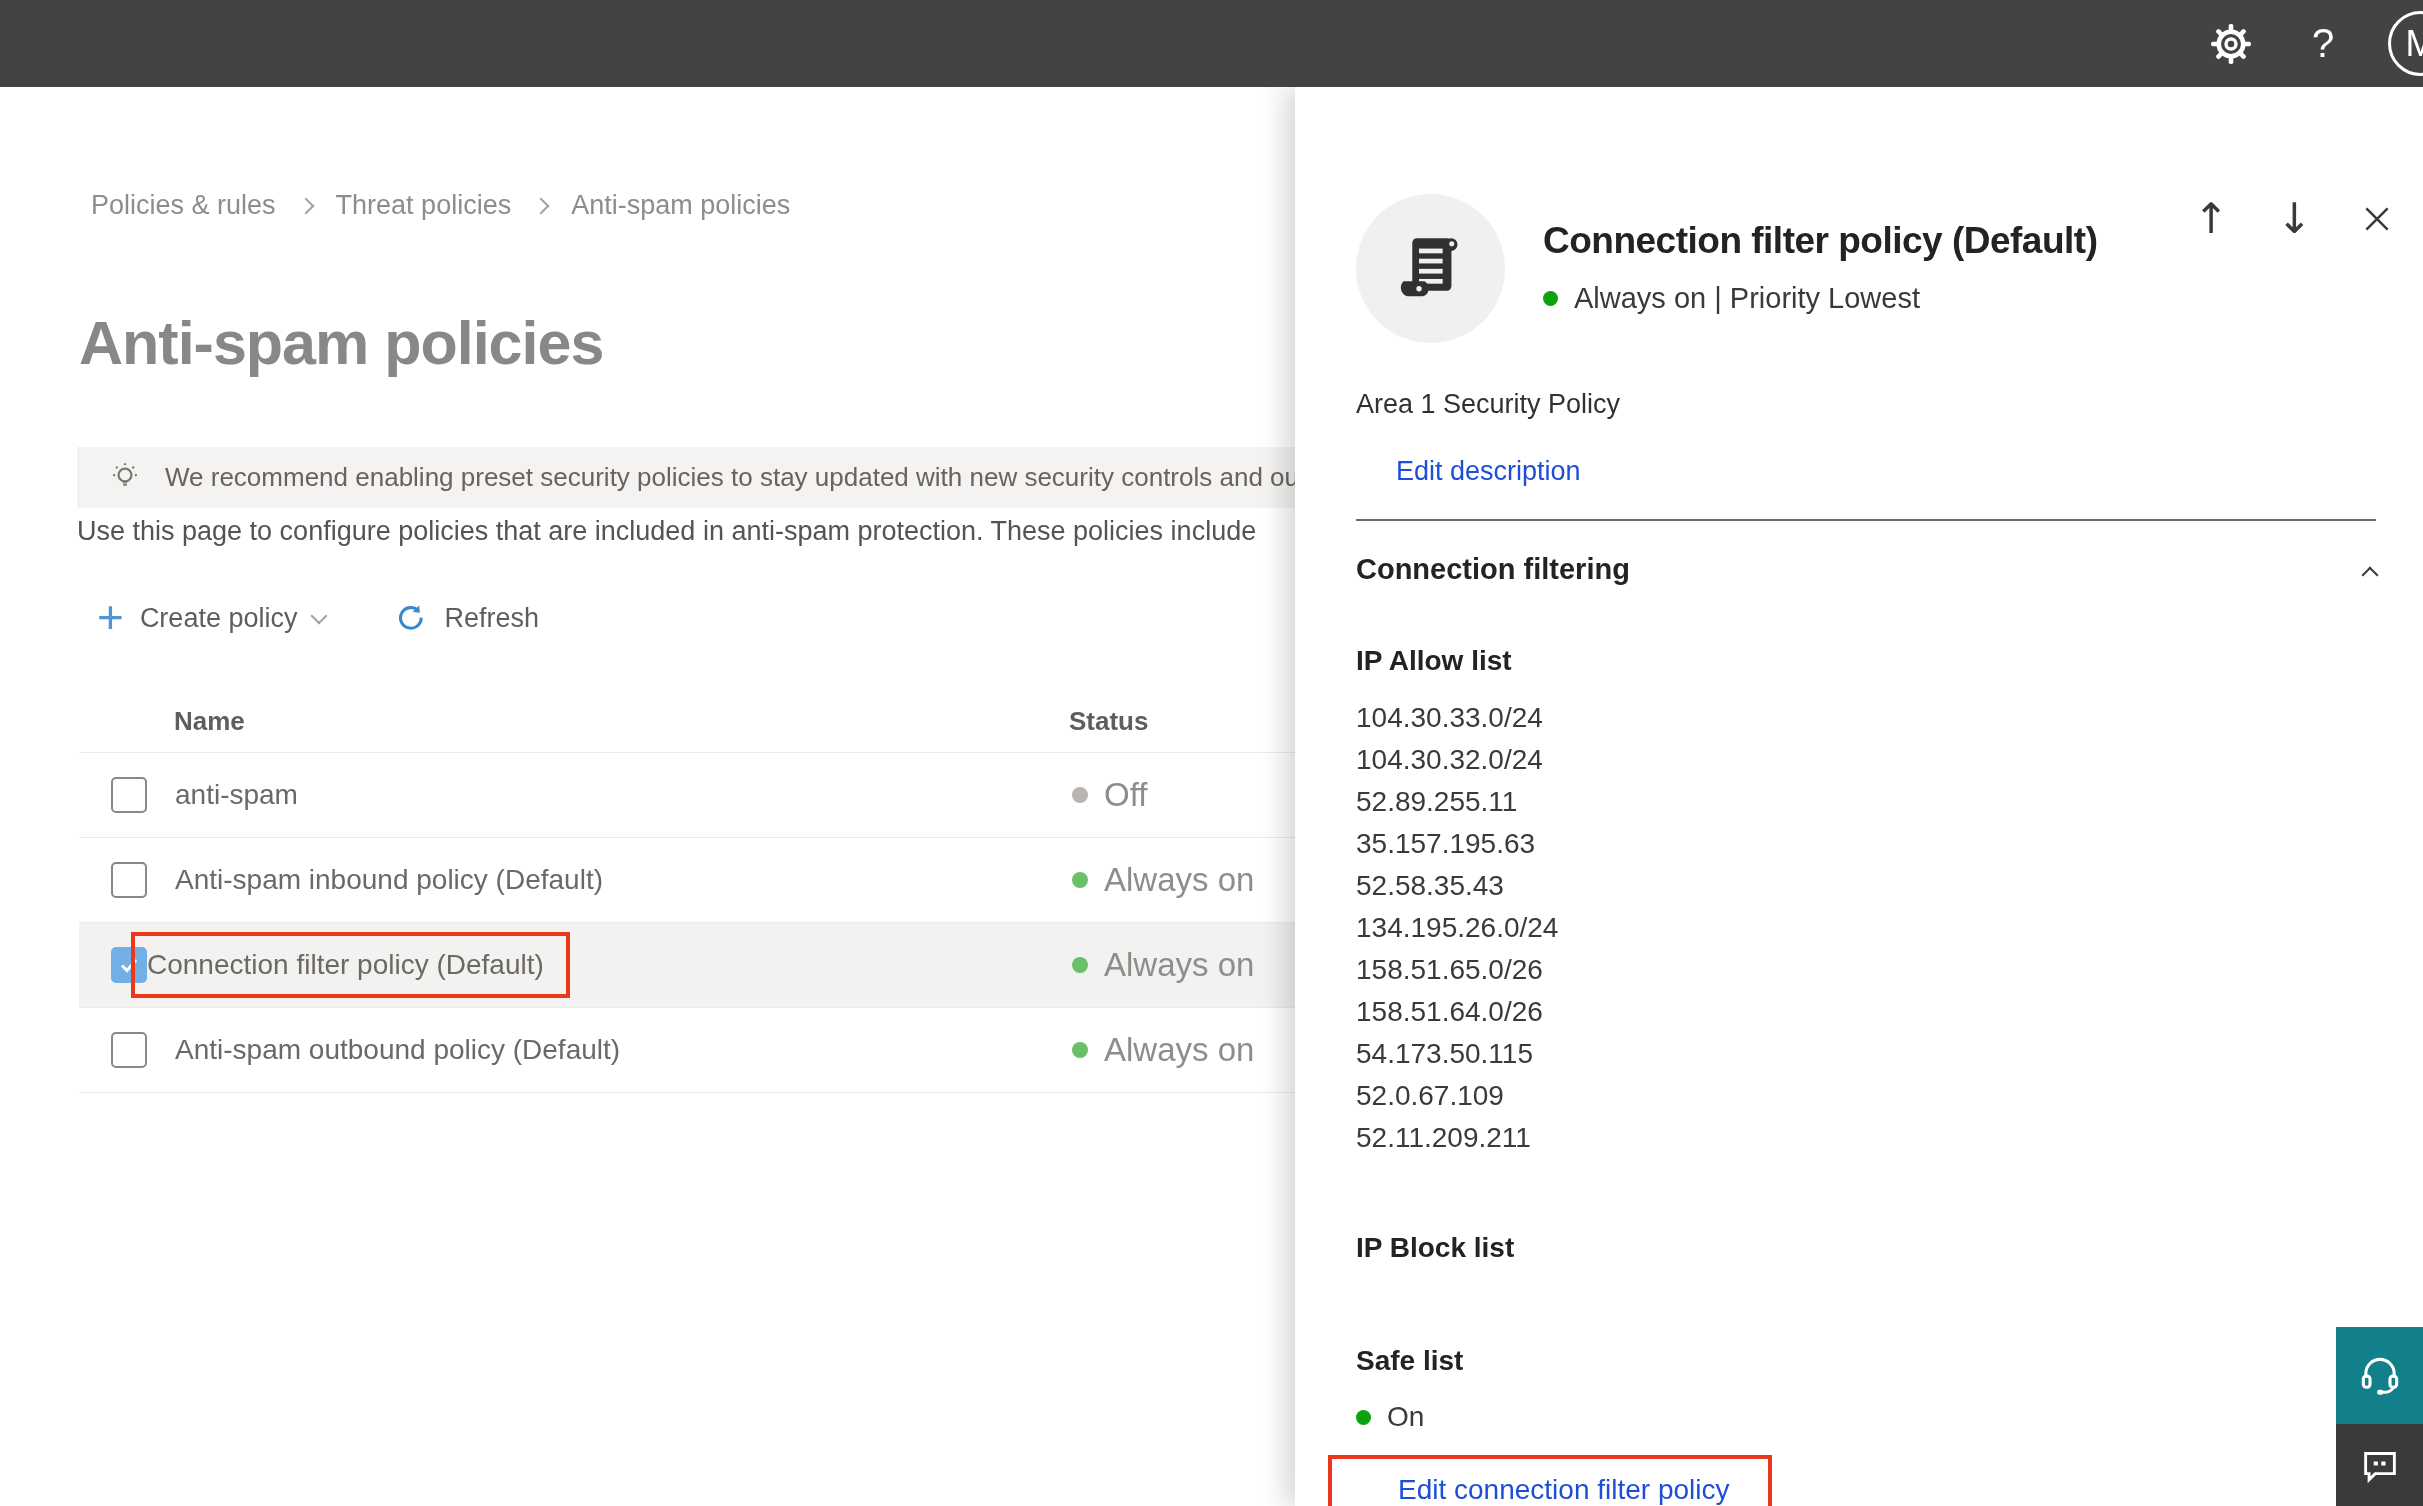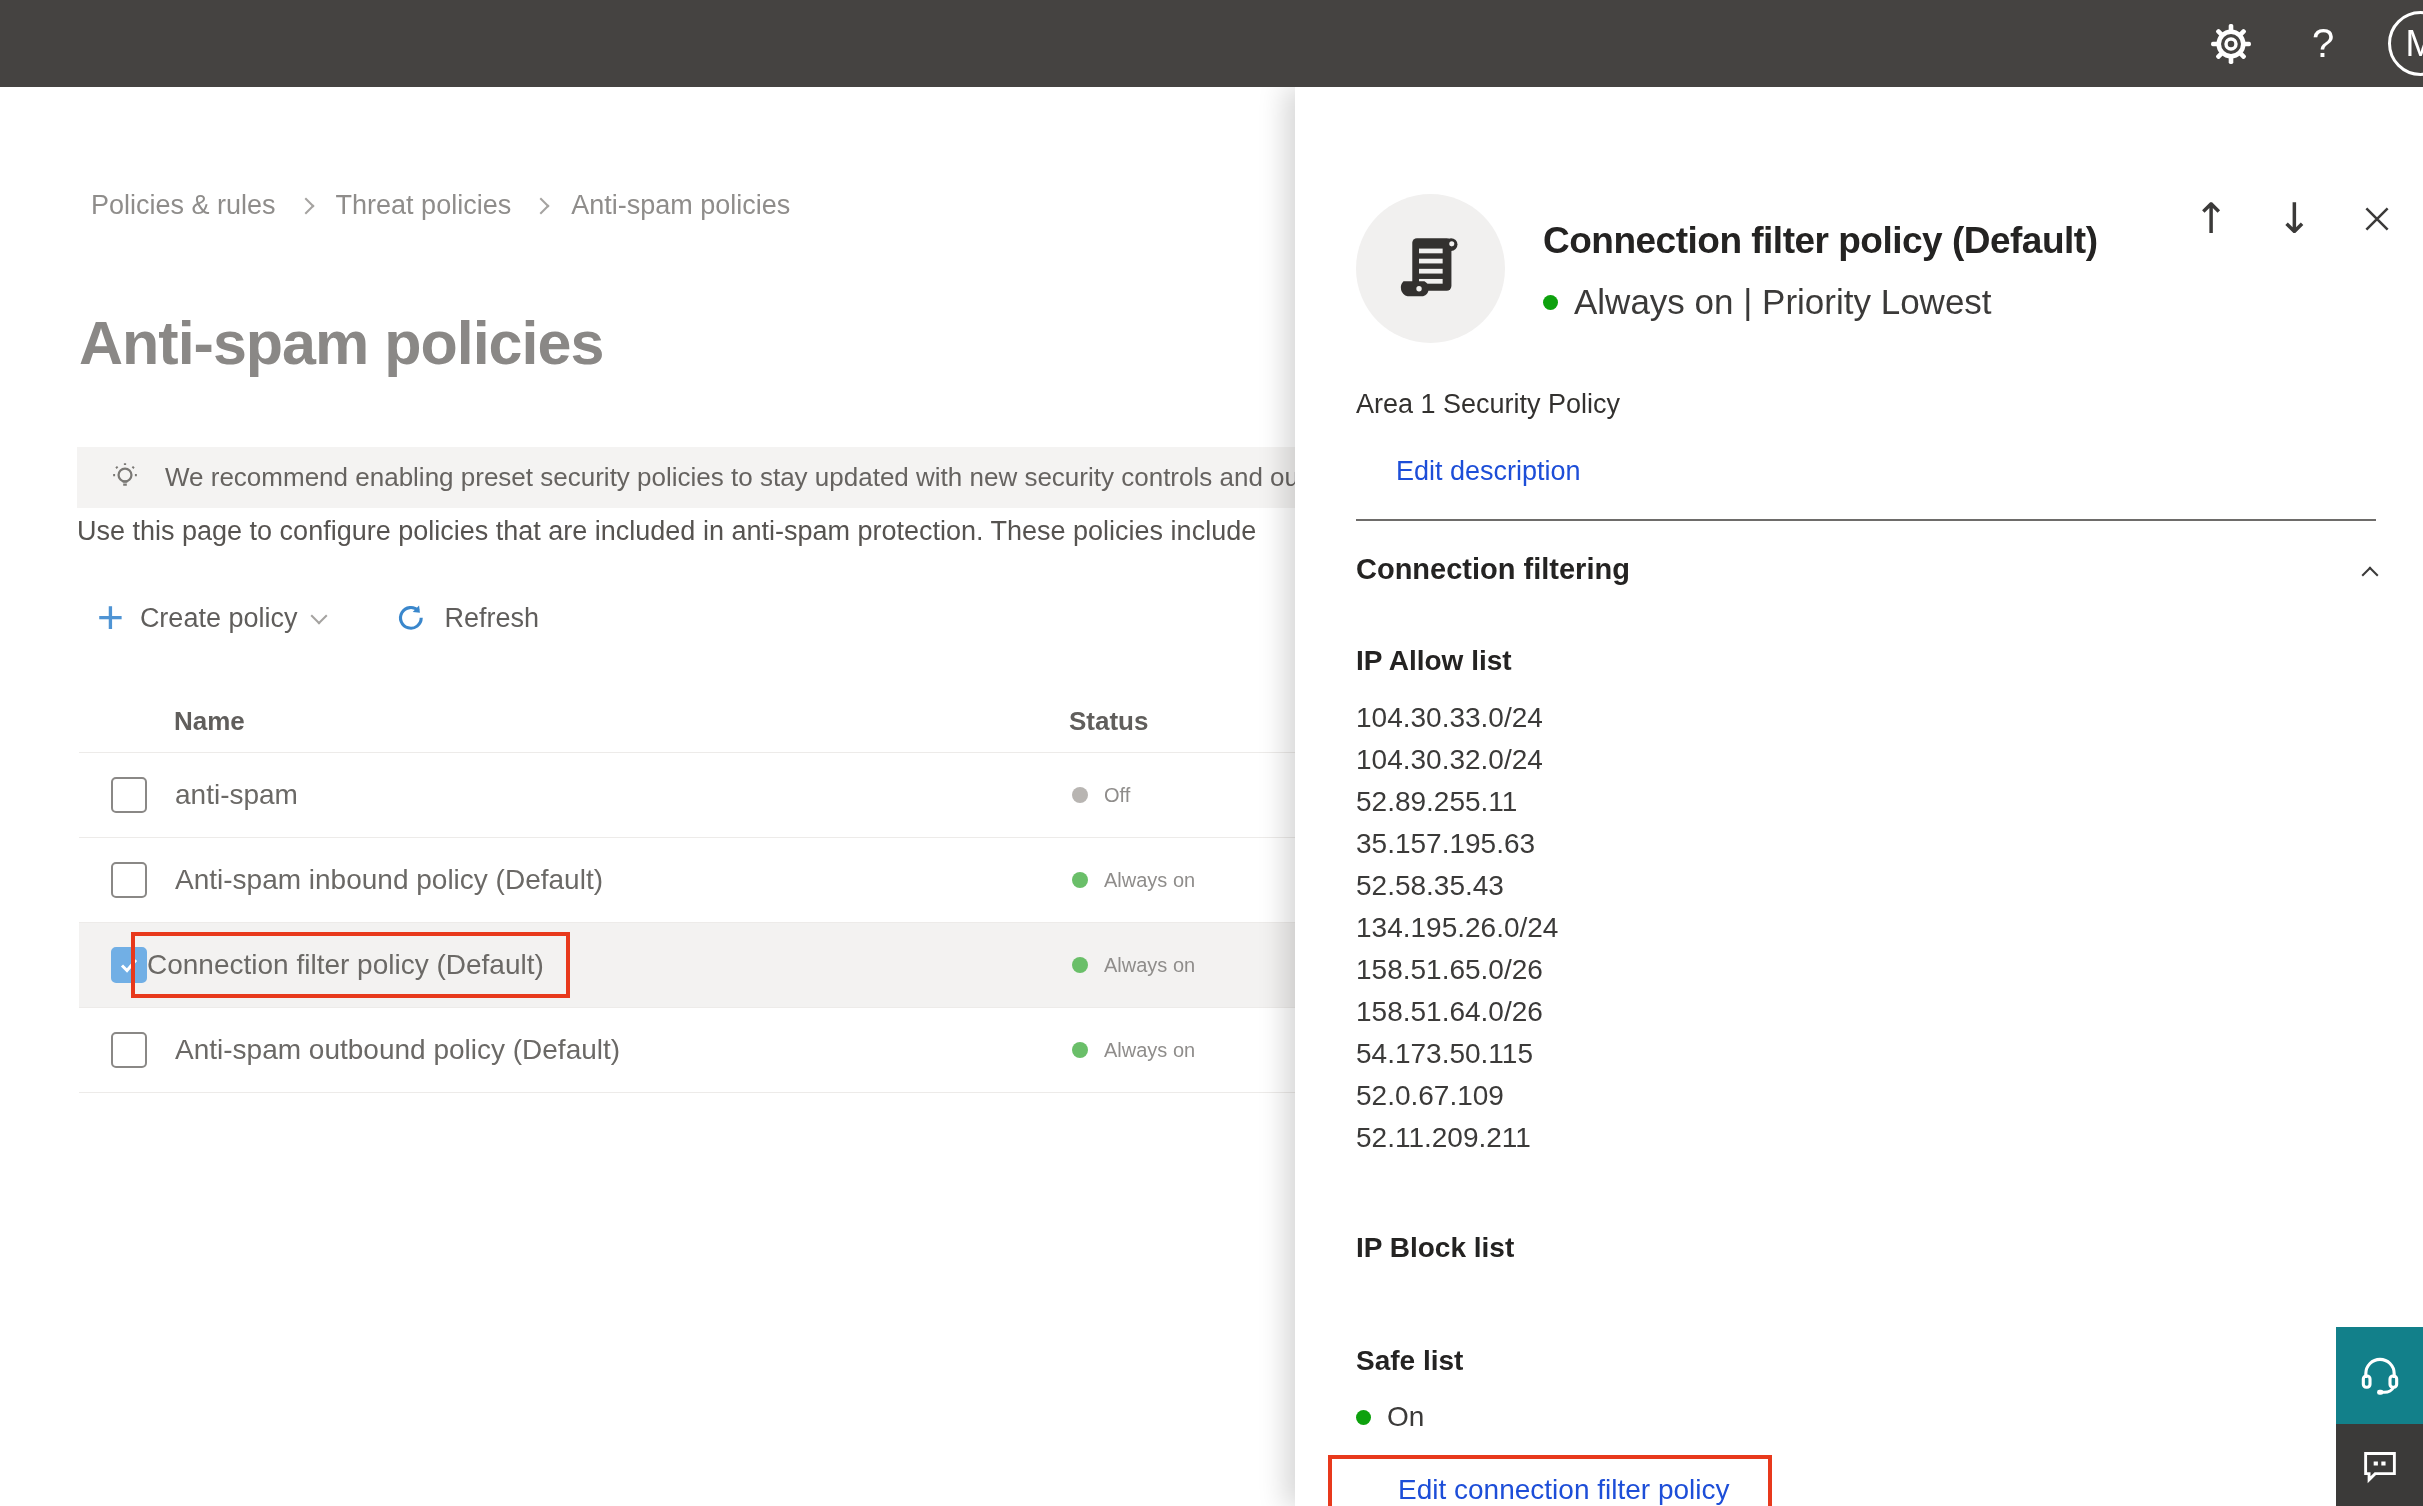--- a/index.html
+++ b/index.html
@@ -36,38 +36,38 @@
   .table{margin:40px 0 0 79px;width:2344px;}
   .t-header{position:relative;height:69px;border-bottom:1px solid #edebe9;font-size:26px;color:#605e5c;font-weight:600;}
   .t-header .h-name{position:absolute;left:95px;top:22px;}
   .t-header .h-status{position:absolute;left:990px;top:22px;}
   .t-row{position:relative;height:85px;border-bottom:1px solid #edebe9;display:flex;align-items:center;cursor:pointer;}
   .t-row.selected{background:#f3f2f1;}
   .checkbox{width:36px;height:36px;margin-left:32px;border:2px solid #8a8886;border-radius:5px;background:#fff;flex:none;display:flex;align-items:center;justify-content:center;cursor:pointer;}
   .checkbox.checked{background:#71afe5;border-color:#71afe5;}
   .row-name{margin-left:28px;font-size:28px;color:#6b6966;}
   .name-outline{border:4px solid #e8391c;padding:13px 22px 13px 12px;margin-left:-16px;}
-  .status{position:absolute;left:993px;display:flex;align-items:center;gap:16px;font-size:20px;color:#8f8d8b;}
+  .status{position:absolute;left:993px;display:flex;align-items:center;gap:16px;font-size:33px;color:#8f8d8b;}
   .dot{width:16px;height:16px;border-radius:50%;flex:none;}
   .dot-gray{background:#b8b5b2;}
   .dot-green{background:#6abf69;}
   .dot-bright{background:#0da10d;}
 
   
   .flyout{position:absolute;left:1295px;top:87px;width:1129px;height:1420px;background:#fff;z-index:30;
     box-shadow:-10px 0 26px rgba(0,0,0,0.16);padding:0 48px 0 61px;}
   .fly-actions{position:absolute;top:111px;right:30px;display:flex;align-items:center;gap:48px;color:#3b3a39;}
   .fly-arrow{font-family:"DejaVu Sans",sans-serif;font-size:42px;font-weight:400;cursor:pointer;line-height:1;}
   .fly-close{cursor:pointer;display:flex;}
 
   .fly-header{margin-top:107px;display:flex;gap:38px;}
   .fly-avatar{width:149px;height:149px;border-radius:50%;background:#f1f0ef;flex:none;display:flex;align-items:center;justify-content:center;}
   .fly-head-text{padding-top:26px;}
   .fly-title{font-size:37px;font-weight:700;color:#242322;letter-spacing:-0.5px;}
-  .fly-status{margin-top:20px;display:flex;align-items:center;gap:16px;font-size:35px;color:#3b3a39;}
+  .fly-status{margin-top:20px;display:flex;align-items:center;gap:16px;font-size:29px;color:#3b3a39;}
   .fly-status .dot{width:15px;height:15px;}
 
   .fly-desc{margin-top:46px;font-size:27px;color:#33312f;}
   .link{color:#1d4ed8;cursor:pointer;margin-left:40px;}
   .fly-editdesc{margin-top:36px;font-size:27px;display:inline-block;}
   .fly-divider{margin-top:32px;border-top:2px solid #6e6c6a;width:100%;}
   .fly-section{margin-top:32px;display:flex;align-items:center;justify-content:space-between;}
   .fly-section-title{font-size:29px;font-weight:700;color:#242322;}
 
   .fly-subhead{font-size:28px;font-weight:700;color:#242322;}

